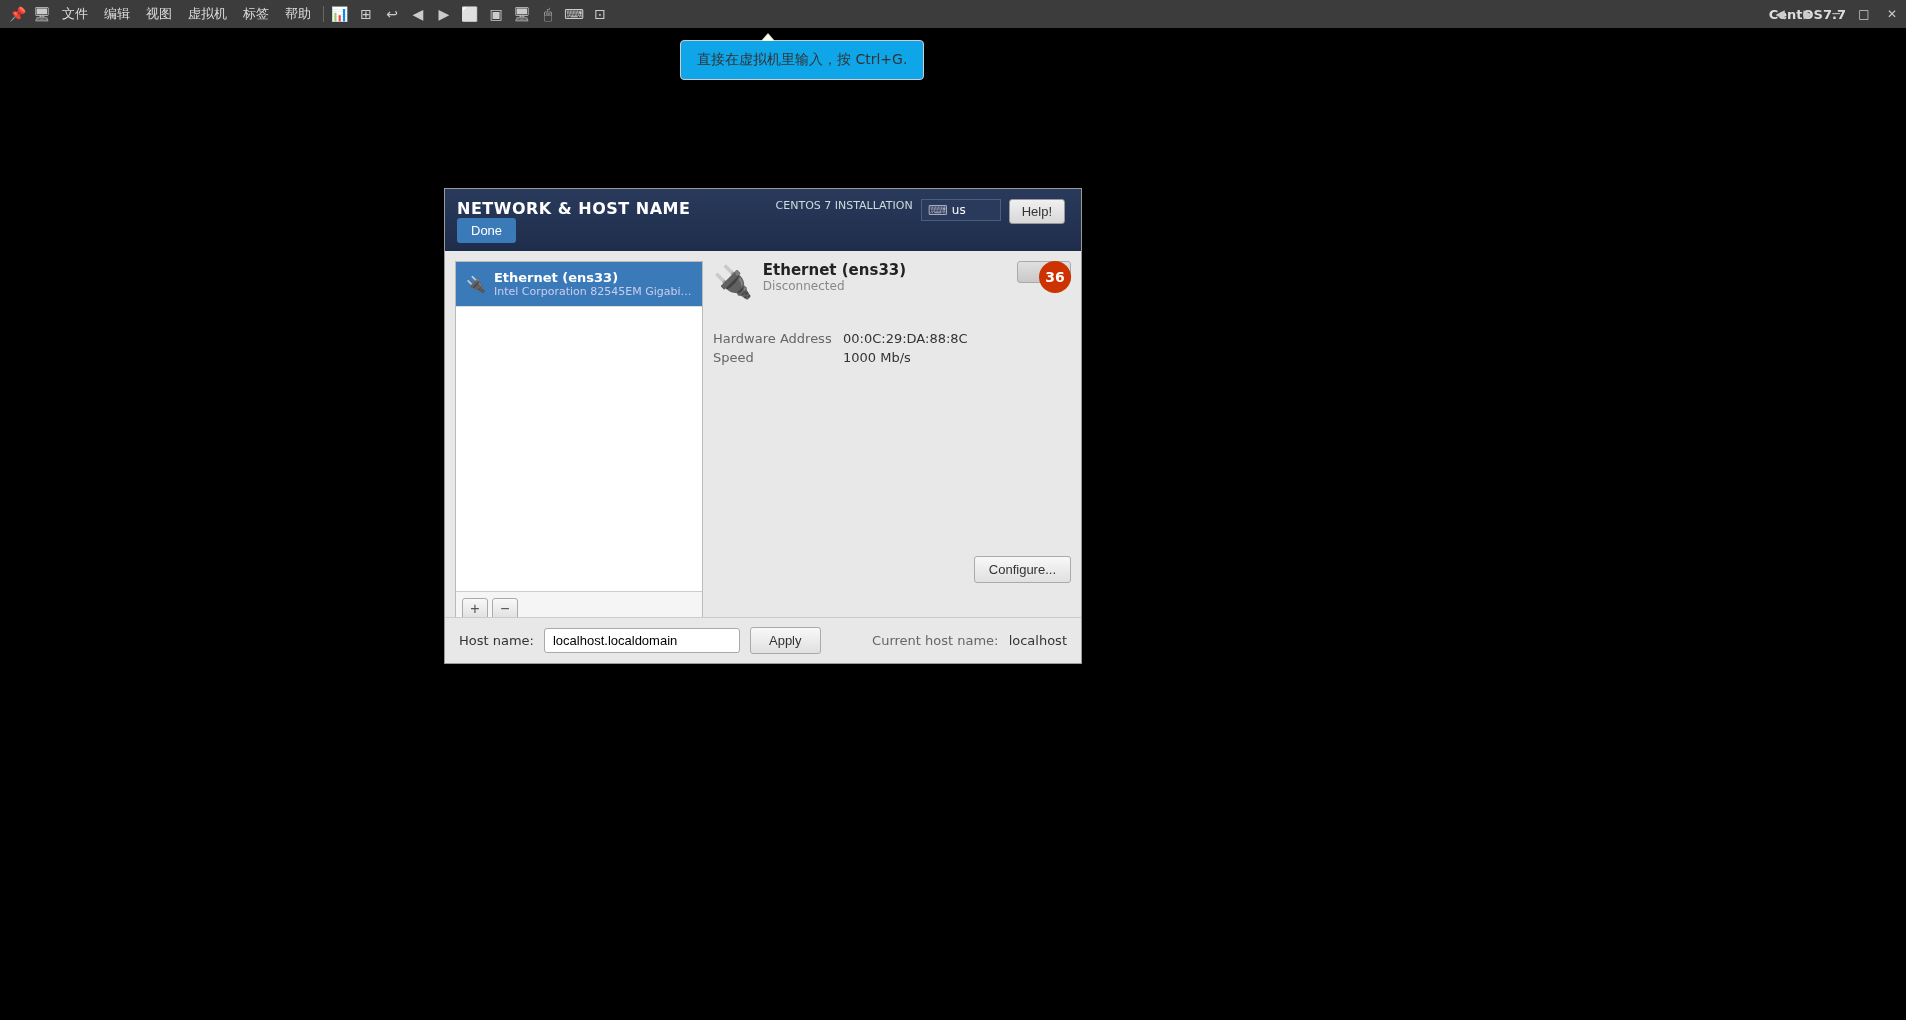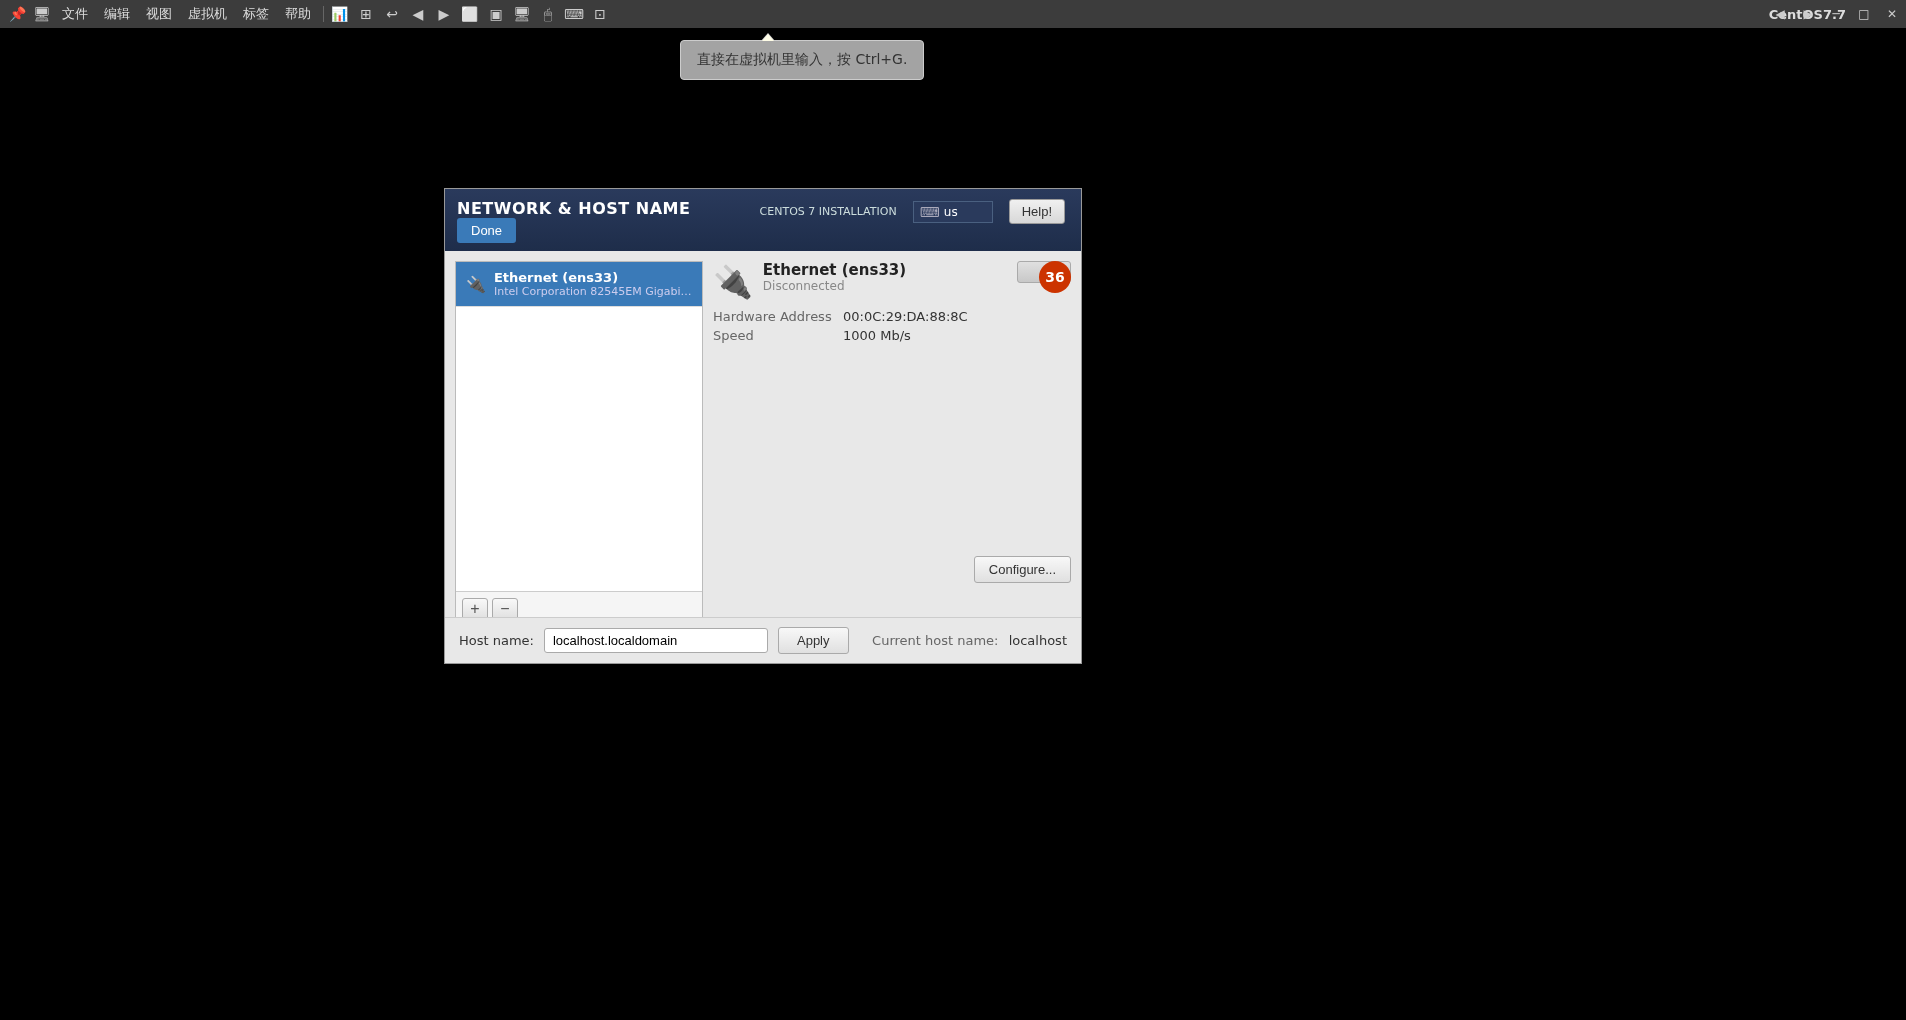--- a/index.html
+++ b/index.html
@@ -66,21 +66,21 @@
       cursor: pointer;
       color: #ccc;
       font-size: 12px;
     }
 
     
     .tooltip {
       position: absolute;
       top: 40px;
       left: 680px;
-      background: #a3a3a3;
+      background: #0ea5e9;
       border: 1px solid #ccc;
       border-radius: 4px;
       padding: 10px 16px;
       font-size: 14px;
       color: #333;
       white-space: nowrap;
       box-shadow: 2px 2px 6px rgba(0,0,0,0.3);
       z-index: 200;
     }
     .tooltip::before {
@@ -123,22 +123,22 @@
     }
     .vm-header-left {}
     .vm-header-title {
       color: #fff;
       font-size: 16px;
       font-weight: bold;
       letter-spacing: 0.5px;
     }
     .vm-header-right {
       display: flex;
-      align-items: center;
-      gap: 16px;
+      align-items: flex-start;
+      gap: 8px;
     }
     .centos-label {
       color: #cdd;
       font-size: 11px;
       text-align: right;
     }
     .kb-input {
       background: #2a3a5c;
       border: 1px solid #4a6080;
       color: #fff;
@@ -304,21 +304,21 @@
       border-radius: 50%;
       display: flex; align-items: center; justify-content: center;
       color: #fff;
       font-size: 14px;
       font-weight: bold;
       position: absolute;
       right: 0;
       top: 0;
     }
     .detail-info {
-      margin-top: 0;
+      margin-top: 22px;
     }
     .detail-row {
       display: flex;
       margin-bottom: 4px;
       font-size: 13px;
     }
     .detail-row-label {
       color: #666;
       width: 130px;
     }
@@ -349,21 +349,21 @@
       align-items: center;
       padding: 0 14px;
       gap: 10px;
     }
     .hostname-label {
       font-size: 13px;
       color: #333;
       white-space: nowrap;
     }
     .hostname-input {
-      width: 224px;
+      width: 196px;
       border: 1px solid #aaa;
       border-radius: 3px;
       padding: 4px 8px;
       font-size: 13px;
       background: #fff;
     }
     .apply-btn {
       background: linear-gradient(to bottom, #f8f8f8, #e0e0e0);
       border: 1px solid #aaa;
       border-radius: 3px;

